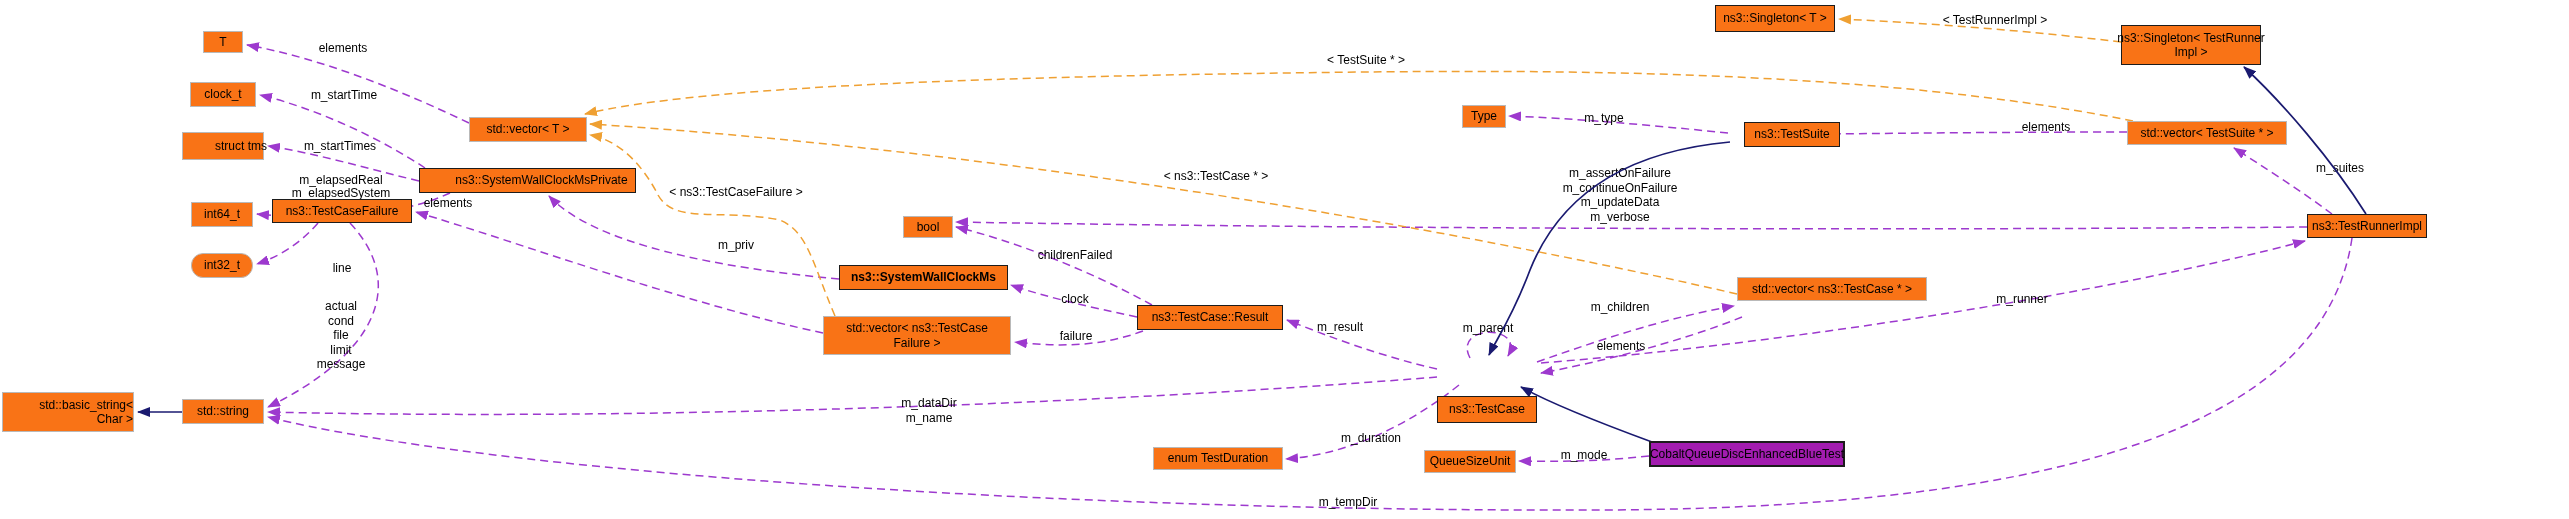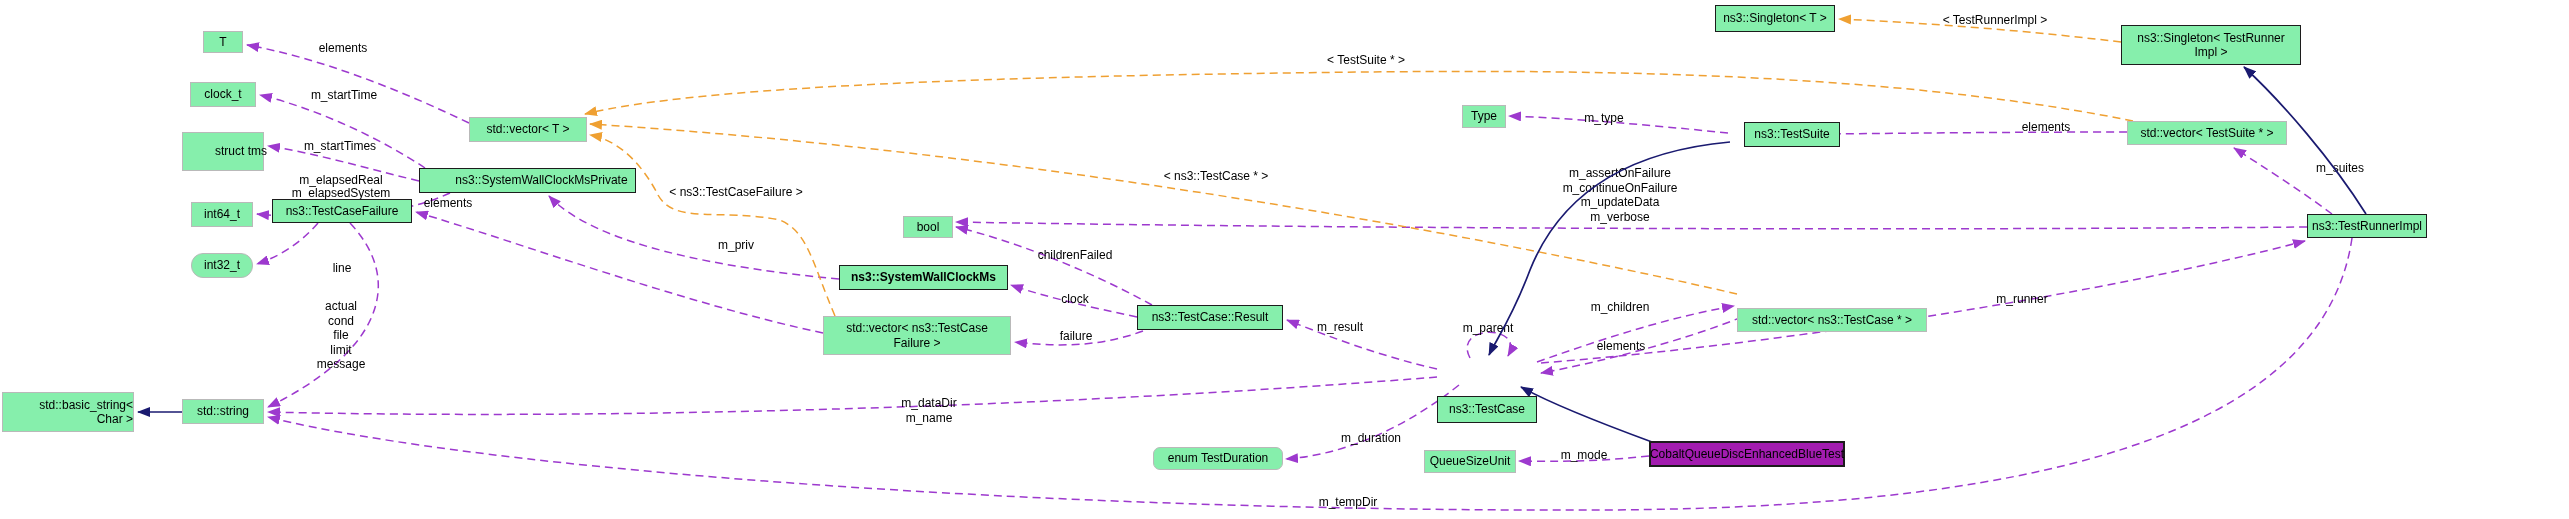--- a/index.html
+++ b/index.html
@@ -1,19 +1,19 @@
 <!DOCTYPE html>
 <html><head>
 <meta charset="utf-8">
 <style>
   html,body{margin:0;padding:0;background:#ffffff;}
   #stage{position:relative;overflow:hidden;font-family:"Liberation Sans",sans-serif;}
   #edge-layer{position:absolute;left:0;top:0;}
   .node{position:absolute;display:flex;flex-direction:column;align-items:center;justify-content:center;
-        background:#86efac;border:1px solid #b9b9b9;font-size:12px;line-height:1.18;color:#000;
+        background:#f97316;border:1px solid #b9b9b9;font-size:12px;line-height:1.18;color:#000;
         white-space:nowrap;box-sizing:border-box;text-align:center;}
   .node.class{border:1.5px solid #1c1c1c;}
   .node.highlight{background:#a21caf;border:2px solid #1c1c1c;}
   .edge{fill:none;}
   .edge.usage{stroke-dasharray:8,5;stroke-width:1.5;}
   .edge.template{stroke-dasharray:8,5;stroke-width:1.5;}
   .edge.inheritance{stroke-width:1.7;}
   text.edge-label{font-family:"Liberation Sans",sans-serif;font-size:12px;fill:#000;text-anchor:middle;}
 </style>
 </head>
@@ -92,21 +92,21 @@
       <path d="M 1730 142 C 1620 152 1558 200 1530 270 C 1512 318 1496 340 1489 355" class="edge inheritance" stroke="#1a1a70" marker-end="url(#arrow-inheritance)"></path>
       <path d="M 1652 442 C 1592 420 1548 402 1521 387" class="edge inheritance" stroke="#1a1a70" marker-end="url(#arrow-inheritance)"></path>
       <path d="M 2366 214 C 2332 160 2282 102 2244 67" class="edge inheritance" stroke="#1a1a70" marker-end="url(#arrow-inheritance)"></path>
     </svg>
     <div class="node plain" style="left: 203px; top: 31px; width: 40px; height: 22px;">
       <div>T</div>
     </div>
     <div class="node plain" style="left: 190px; top: 82px; width: 66px; height: 25px;">
       <div>clock_t</div>
     </div>
-    <div class="node plain" style="left: 182px; top: 132px; width: 82px; height: 39px; padding-left: 36px;">
+    <div class="node plain" style="left: 182px; top: 132px; width: 82px; height: 28px; padding-left: 36px;">
       <div>struct tms</div>
     </div>
     <div class="node plain" style="left: 191px; top: 202px; width: 62px; height: 25px;">
       <div>int64_t</div>
     </div>
     <div class="node plain" style="left: 191px; top: 253px; width: 62px; height: 25px; border-radius: 12px;">
       <div>int32_t</div>
     </div>
     <div class="node plain" style="left: 2px; top: 392px; width: 132px; height: 40px; align-items: flex-end;">
       <div>std::basic_string&lt;</div>
@@ -133,42 +133,42 @@
     </div>
     <div class="node plain" style="left: 903px; top: 216px; width: 50px; height: 22px;">
       <div>bool</div>
     </div>
     <div class="node class" style="left: 1137px; top: 305px; width: 146px; height: 25px;">
       <div>ns3::TestCase::Result</div>
     </div>
     <div class="node class" style="left: 1437px; top: 358px; width: 100px; height: 27px; margin-top: 38px;">
       <div>ns3::TestCase</div>
     </div>
-    <div class="node plain" style="left: 1153px; top: 447px; width: 130px; height: 23px; border-radius: 7px;">
+    <div class="node plain" style="left: 1153px; top: 447px; width: 130px; height: 23px;">
       <div>enum TestDuration</div>
     </div>
     <div class="node plain" style="left: 1424px; top: 450px; width: 92px; height: 23px;">
       <div>QueueSizeUnit</div>
     </div>
     <div class="node highlight" style="left: 1649px; top: 441px; width: 196px; height: 26px;">
       <div>CobaltQueueDiscEnhancedBlueTest</div>
     </div>
-    <div class="node plain" style="left: 1737px; top: 308px; width: 190px; height: 24px;">
+    <div class="node plain" style="left: 1737px; top: 277px; width: 190px; height: 24px;">
       <div>std::vector&lt; ns3::TestCase * &gt;</div>
     </div>
     <div class="node plain" style="left: 1462px; top: 105px; width: 44px; height: 23px;">
       <div>Type</div>
     </div>
     <div class="node class" style="left: 1728px; top: 122px; width: 96px; height: 25px; margin-left: 16px;">
       <div>ns3::TestSuite</div>
     </div>
     <div class="node class" style="left: 1715px; top: 5px; width: 120px; height: 27px;">
       <div>ns3::Singleton&lt; T &gt;</div>
     </div>
-    <div class="node class" style="left: 2121px; top: 25px; width: 180px; height: 40px;">
+    <div class="node class" style="left: 2121px; top: 25px; width: 140px; height: 40px;">
       <div>ns3::Singleton&lt; TestRunner</div>
       <div>Impl &gt;</div>
     </div>
     <div class="node plain" style="left: 2127px; top: 121px; width: 160px; height: 24px;">
       <div>std::vector&lt; TestSuite * &gt;</div>
     </div>
     <div class="node class" style="left: 2307px; top: 214px; width: 120px; height: 24px;">
       <div>ns3::TestRunnerImpl</div>
     </div>
   </div>

